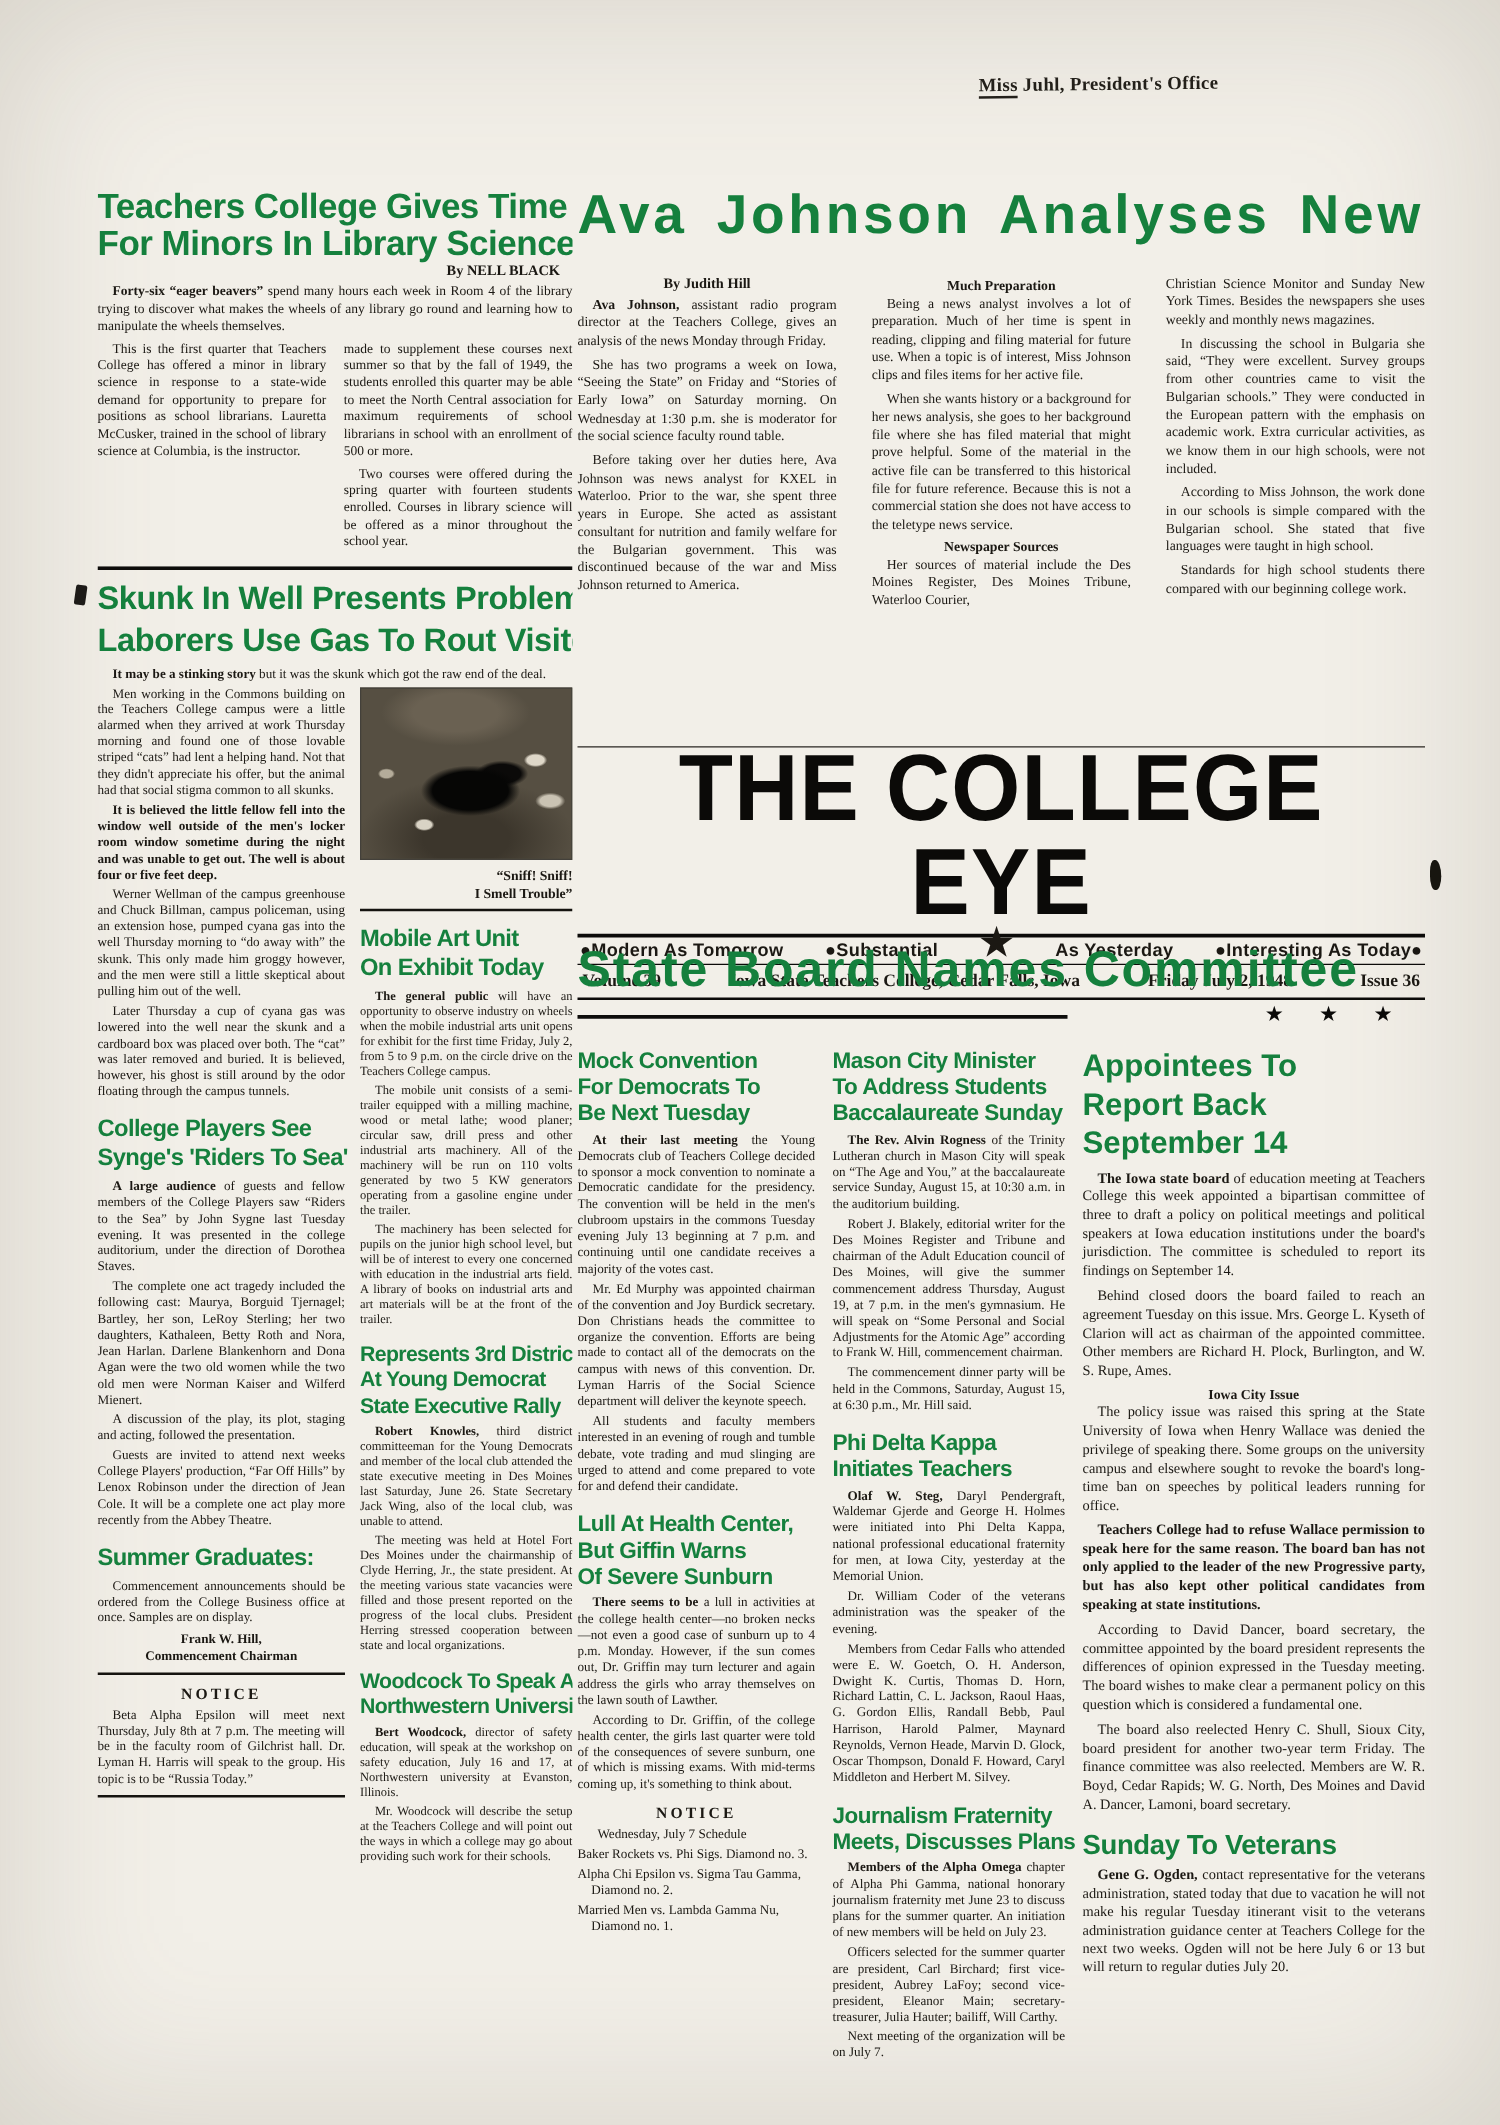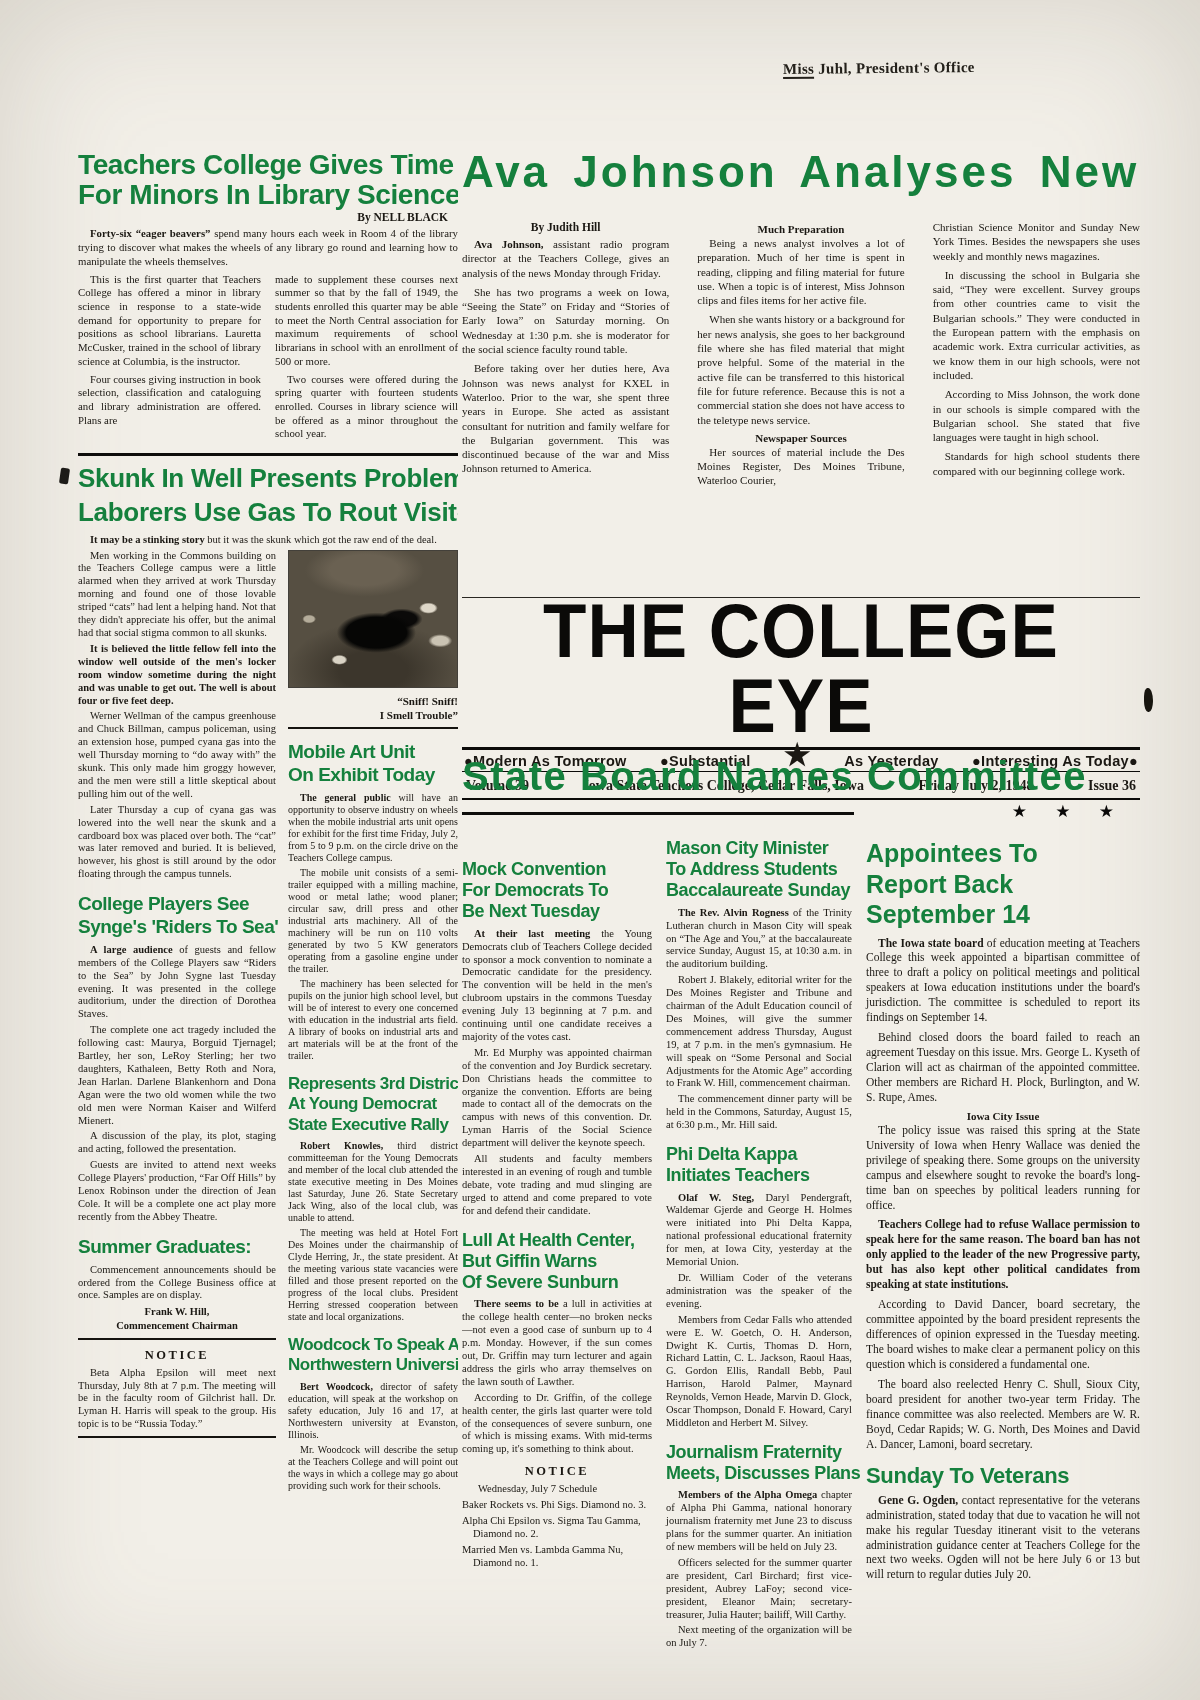--- a/index.html
+++ b/index.html
@@ -52,21 +52,21 @@
   .blk-stateboard { position:absolute; top:602px; left:0; right:0; height:86px; }
   .blk-bottomcols { position:absolute; top:688px; left:0; right:0; bottom:0; overflow:hidden; }
   .twocol { display:flex; gap:14px; margin-top:3px; }
   .tcol { width:183px; }
   .skunk-cols { display:flex; gap:12px; margin-top:3px; }
   .scol-a { width:198px; }
   .scol-b { width:170px; }
   .ava-cols { display:flex; gap:28px;margin-top:26px; }
   .acol { flex:1; min-width:0; }
   .bottom-cols { display:flex; gap:14px; }
-  .bcol  { width:190px;margin-top:21px; }
+  .bcol  { width:190px; }
   .bcol2 { width:186px; }
   .bcolc { flex:1; min-width:0; }
   
   .masthead-title { font-family:"Liberation Sans",sans-serif; font-weight:700; font-size:71px;
     line-height:1; letter-spacing:1px; text-align:center; transform:scaleY(1.06);
     transform-origin:center bottom; margin-top:2px; color:#0b0a08; }
   .tagline-bar { margin-top:3px; border-top:3.5px solid #0c0b09; border-bottom:1.5px solid #0c0b09;
     display:flex; justify-content:space-between; align-items:flex-start; padding:3px 2px 2px;
     font-family:"Liberation Sans",sans-serif; font-weight:700; font-size:14.5px; letter-spacing:0.3px; }
   .tag-star { font-size:30px; line-height:18px; margin-top:-7px; }
@@ -113,21 +113,20 @@
     <div class="blk-teachers">
       <h1 class="hl teachers-hl">Teachers College Gives Time
 For Minors In Library Science</h1>
       <div class="byline byline-right tt">By NELL BLACK</div>
       <div class="tt">
           <p><b>Forty-six “eager beavers”</b> spend many hours each week in Room 4 of the library trying to discover what makes the wheels of any library go round and learning how to manipulate the wheels themselves.</p>
         </div>
       <div class="twocol">
         <div class="tcol tt">
             <p>This is the first quarter that Teachers College has offered a minor in library science in response to a state-wide demand for opportunity to prepare for positions as school librarians. Lauretta McCusker, trained in the school of library science at Columbia, is the instructor.</p>
-            <p>Four courses giving instruction in book selection, classification and cataloguing and library administration are offered. Plans are</p>
           </div>
         <div class="tcol tt">
             <p class="cont">made to supplement these courses next summer so that by the fall of 1949, the students enrolled this quarter may be able to meet the North Central association for maximum requirements of school librarians in school with an enrollment of 500 or more.</p>
             <p>Two courses were offered during the spring quarter with fourteen students enrolled. Courses in library science will be offered as a minor throughout the school year.</p>
           </div>
       </div>
     </div>
 
     <div class="blk-skunk">
       <div class="rule-3"></div>

